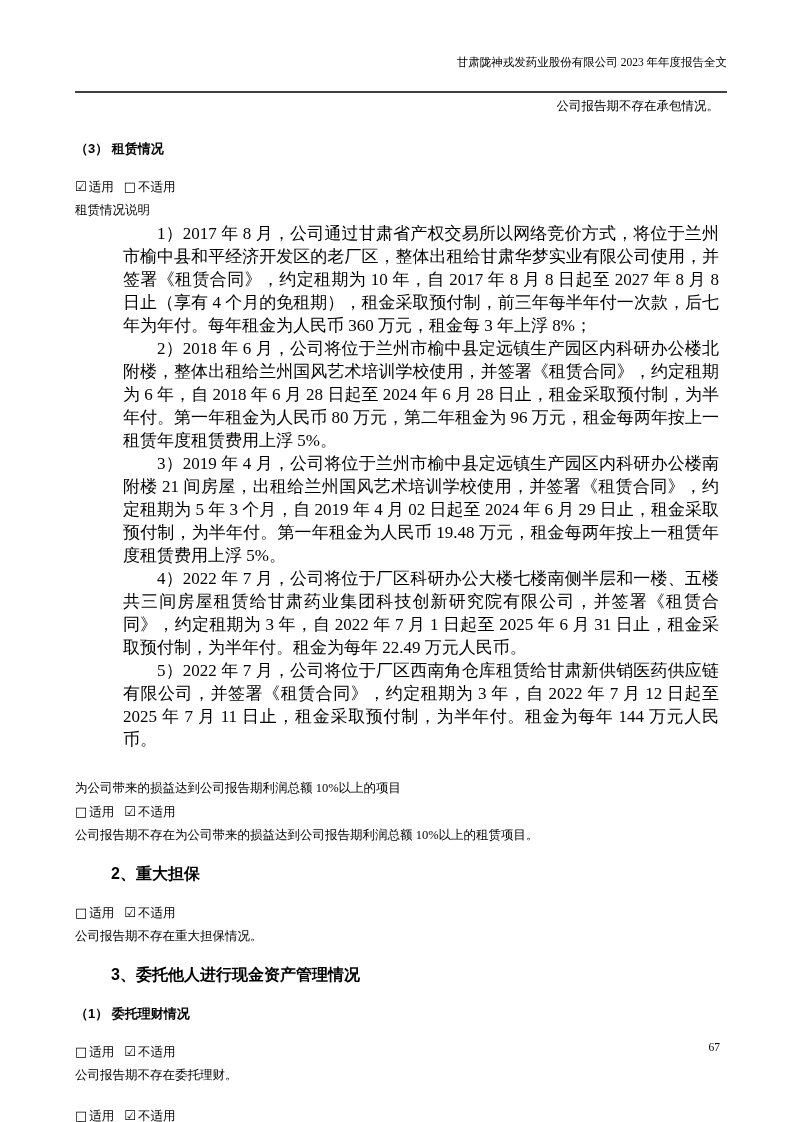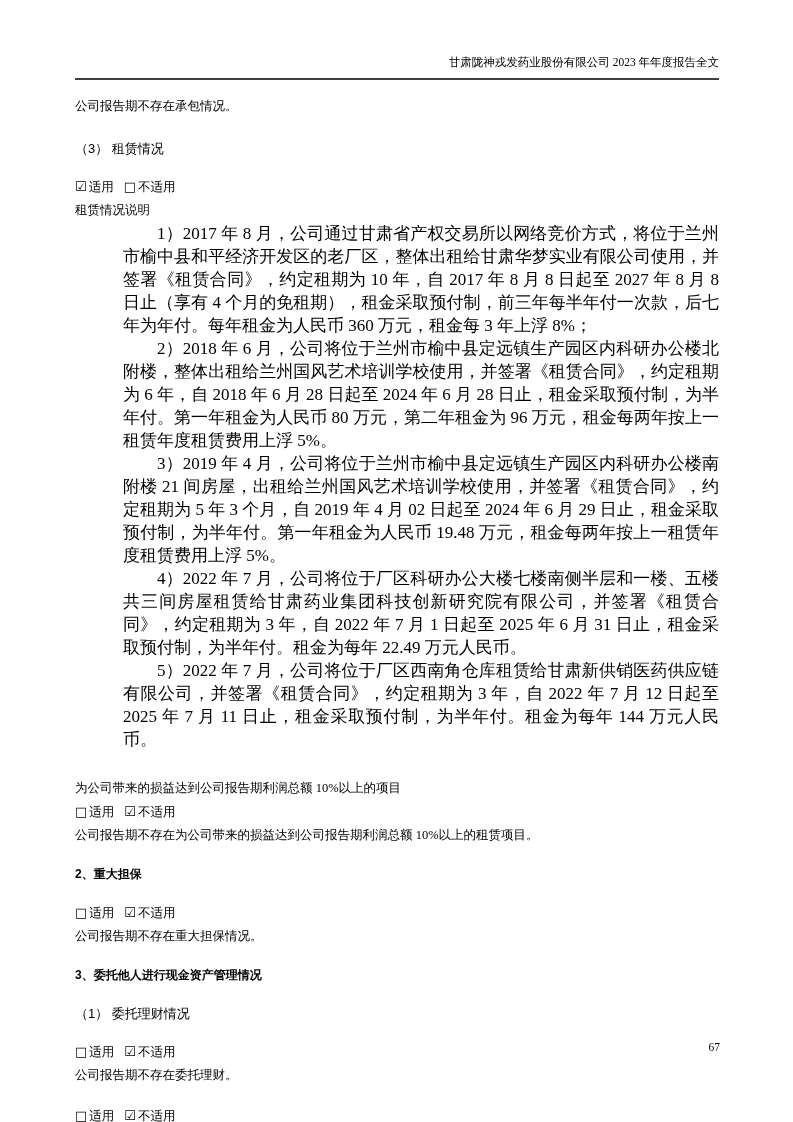--- a/index.html
+++ b/index.html
@@ -2,41 +2,41 @@
 <html><head>
 <meta charset="utf-8">
 <style>
   html, body { margin:0; padding:0; background:#ffffff; }
   .page {
     position:relative; width:793px; height:1122px; background:#fff;
     font-family:"Liberation Serif","DejaVu Serif",serif; color:#000;
     overflow:hidden; box-sizing:border-box;
   }
   .header {
-    position:absolute; top:54px; left:75px; right:74px;
+    position:absolute; top:54px; left:75px; right:66px;
     text-align:right; font-size:11.5px; line-height:16px;
-    padding-bottom:8px; border-bottom:2px solid #404040;
+    padding-bottom:21px; border-bottom:2px solid #404040;
   }
   .content { position:absolute; top:79px; left:75px; right:74px; }
   p, h2, h3 { margin:0; padding:0; }
   .body  { font-size:12.5px; line-height:23px; }
   .para  { font-size:17px; line-height:23px; text-align:justify; text-indent:2em;margin-left:48px; }
   h2 {
     font-family:"Liberation Sans","DejaVu Sans",sans-serif;
-    font-weight:bold; font-size:12px; line-height:20px; margin-top:17px;
+    font-weight:bold; font-size:16px; line-height:20px; margin-top:17px;margin-left:36px;
   }
   h3 {
     font-family:"Liberation Sans","DejaVu Sans",sans-serif;
-    font-weight:normal; font-size:13px; line-height:19px; margin-top:19px;
+    font-weight:bold; font-size:13px; line-height:19px; margin-top:19px;
   }
   .checkline { font-size:12.5px; line-height:23px; }
   .checkline.after-heading { margin-top:17px; }
   .cbwrap { margin-right:10px; white-space:nowrap; }
   .cb { font-family:"DejaVu Sans",sans-serif; font-size:13px; margin-right:2px; }
-  .mt16 { margin-top:16px; }
+  .mt16 { margin-top:16px;text-align:right; }
   .mt21 { margin-top:21px; }
   .mt26 { margin-top:26px; }
   .page-number {
     position:absolute; top:1039px; right:73px;
     font-size:11.5px; line-height:16px;
   }
 </style>
 </head>
 <body>
 

